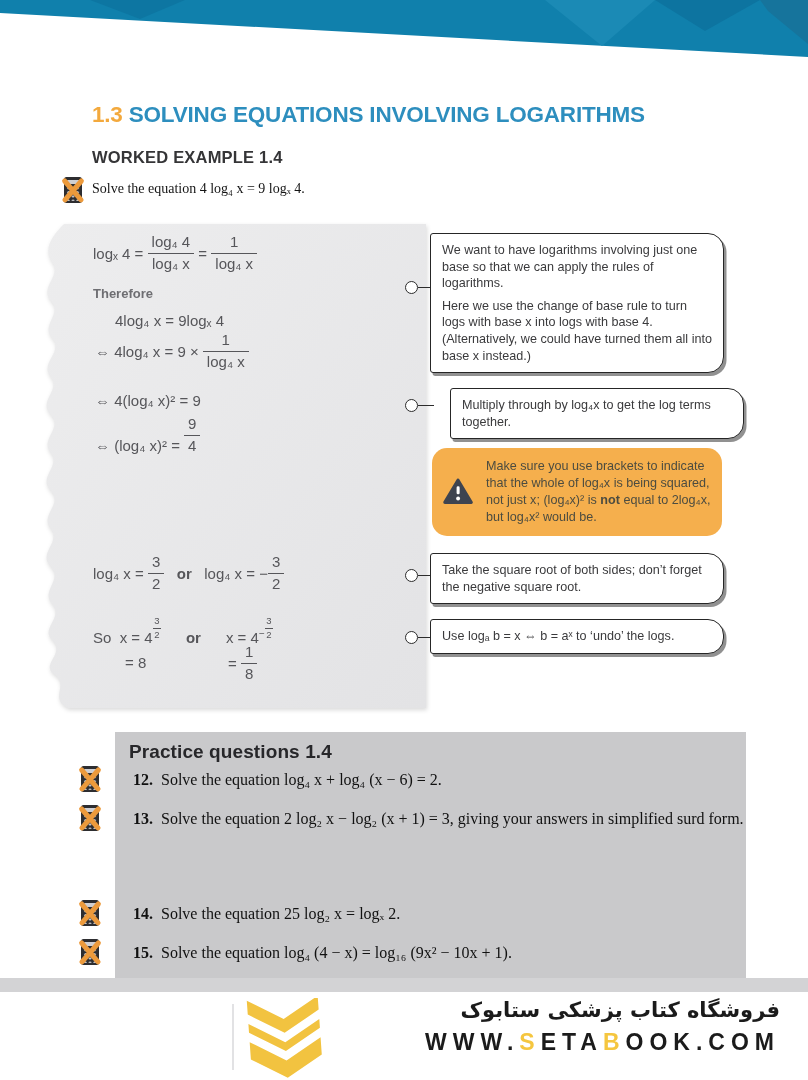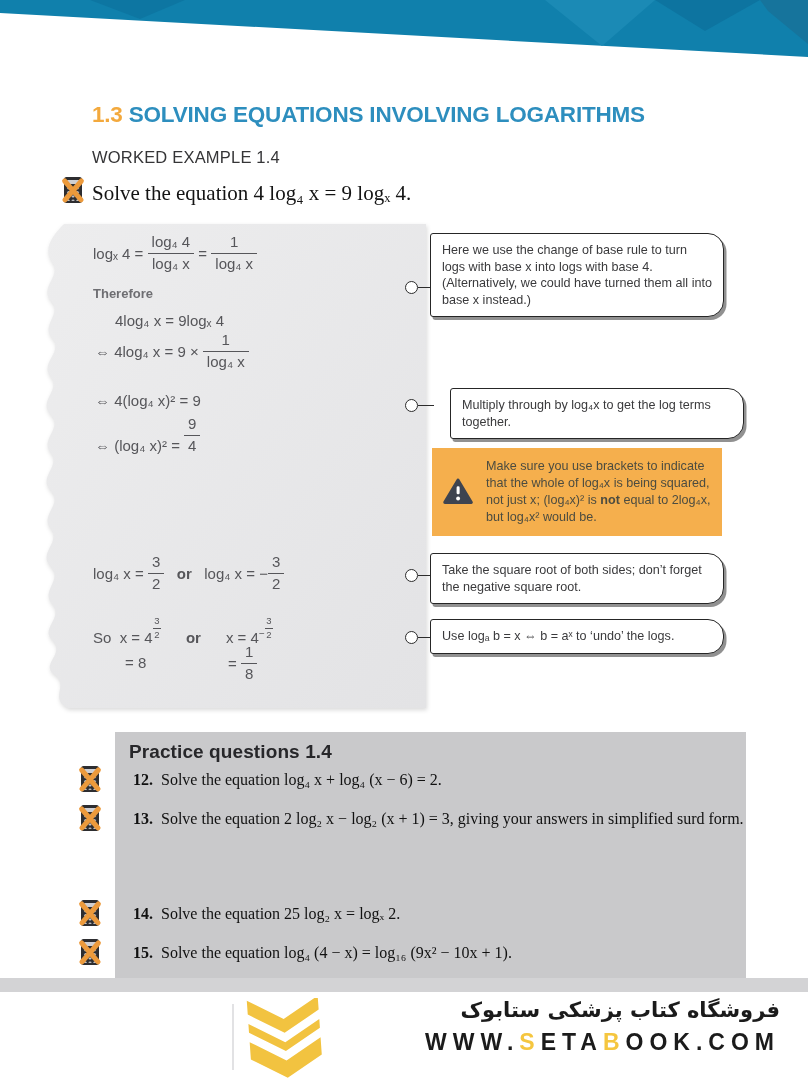--- a/index.html
+++ b/index.html
@@ -6,24 +6,24 @@
   #page{position:relative;width:808px;height:1080px;background:#ffffff;overflow:hidden;
         font-family:"Liberation Sans","DejaVu Sans",sans-serif;}
 
   
   .banner{position:absolute;left:0;top:0;width:808px;height:80px;}
 
   
   .sec-title{position:absolute;left:92px;top:102px;font-size:22.5px;font-weight:700;letter-spacing:-0.2px;}
   .sec-title .num{color:#F3A93D;}
   .sec-title .txt{color:#2D8EBE;}
-  .we-title{position:absolute;left:92px;top:148px;font-size:16.5px;font-weight:400;color:#353537;letter-spacing:0.2px;}
+  .we-title{position:absolute;left:92px;top:148px;font-size:16.5px;font-weight:700;color:#353537;letter-spacing:0.2px;}
 
   .problem{position:absolute;left:92px;top:181px;font-family:"Liberation Serif","DejaVu Serif",serif;
-           font-size:21px;color:#141414;}
+           font-size:14px;color:#141414;}
 
   
   .nocalc{position:absolute;width:22px;height:29px;}
   .calc-body{position:absolute;left:2px;top:1px;width:18px;height:26px;background:#2d2d30;border-radius:2.5px;}
   .calc-screen{position:absolute;left:2.5px;top:2.5px;width:13px;height:4px;background:#cfcfd2;border-radius:1px;}
   .calc-keys{position:absolute;left:2px;top:9px;width:14px;height:15px;
      background-image:radial-gradient(circle,#c3c3c7 1.1px,transparent 1.3px);
      background-size:4.7px 4.2px;background-position:0 0;}
   .x-bar{position:absolute;left:-4px;top:12px;width:30px;height:4.6px;background:#EC9A3C;border-radius:2.5px;}
   .x-bar.a{transform:rotate(49deg);}
@@ -49,21 +49,21 @@
            border-radius:3px 16px 16px 3px;box-shadow:2.5px 3px 0.5px rgba(35,35,35,0.5);
            padding:8px 11px;font-size:12.6px;line-height:1.32;color:#3a3a3c;}
   .callout p{margin:0 0 6px 0;}
   .callout p:last-child{margin-bottom:0;}
   .connector{position:absolute;display:flex;align-items:center;}
   .connector .ring{width:11px;height:11px;border:1.8px solid #2c2c2c;border-radius:50%;background:#fff;}
   .connector .stem{width:16px;height:1.8px;background:#2c2c2c;}
 
   
   .warn{position:absolute;display:flex;align-items:center;background:#F5AF4D;color:#4c4c40;
-        font-size:12.6px;line-height:1.34;}
+        font-size:12.6px;line-height:1.34;border-radius:15px;}
   .warn .wicon{flex-shrink:0;}
   .warn b{font-weight:700;}
 
   
   .practice{position:absolute;left:115px;top:732px;width:631px;height:253px;background:#c9c9cb;}
   .practice-title{position:absolute;left:14px;top:9px;font-size:19px;font-weight:700;color:#27272a;letter-spacing:0.1px;}
   .q{position:absolute;left:18px;font-family:"Liberation Serif","DejaVu Serif",serif;font-size:16px;color:#111;white-space:pre;}
   .q .qnum{font-weight:700;display:inline-block;width:28px;}
 
   
@@ -155,20 +155,21 @@
   <div class="connector" style="left:405px;top:569px;">
       <span class="ring"></span>
       <span class="stem"></span>
     </div>
   <div class="connector" style="left:405px;top:631px;">
       <span class="ring"></span>
       <span class="stem"></span>
     </div>
 
   <div class="callout" style="top:233px;">
+    <p>We want to have logarithms involving just one base so that we can apply the rules of logarithms.</p>
     <p>Here we use the change of base rule to turn logs with base x into logs with base 4. (Alternatively, we could have turned them all into base x instead.)</p>
   </div>
   <div class="callout" style="top:388px;margin-left:20px;">
     <p>Multiply through by log₄x to get the log terms together.</p>
   </div>
 
   <div class="warn" style="left:432px;top:448px;width:268px;min-height:50px;padding:10px 11px;gap:13px;">
     <svg class="wicon" width="30" height="27" viewBox="0 0 64 56">
       <path d="M32 4 L60 51 L4 51 Z" fill="#3E4450" stroke="#3E4450" stroke-width="7" stroke-linejoin="round"></path>
       <rect x="29" y="17" width="6.5" height="17" rx="3" fill="#fff"></rect>

